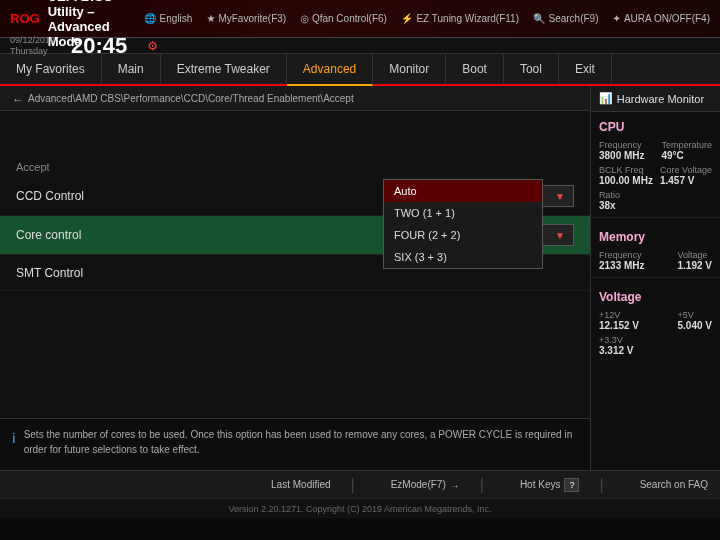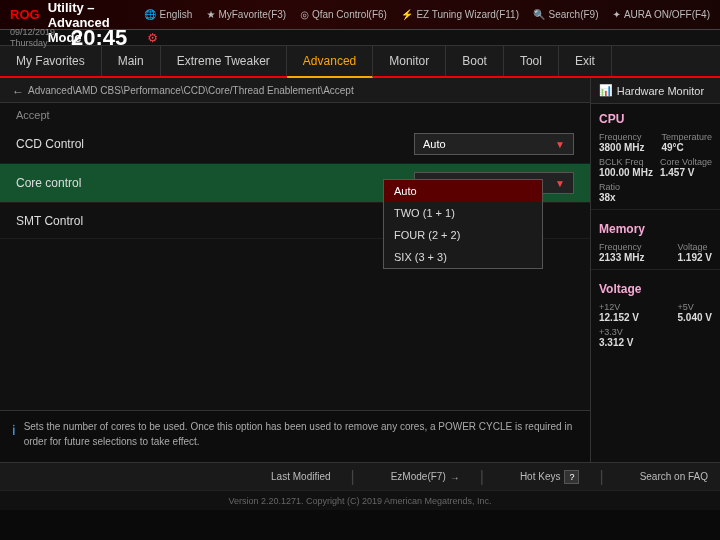--- a/index.html
+++ b/index.html
@@ -9,21 +9,21 @@
       background: #0a0a0a;
       font-family: 'Segoe UI', Arial, sans-serif;
       color: #ccc;
       overflow: hidden;
       position: relative;
     }
 
     
     .header-bar {
       background: linear-gradient(90deg, #1a0000 0%, #2a0505 40%, #1a0505 100%);
-      height: 30px;
+      height: 38px;
       display: flex;
       align-items: center;
       padding: 0 10px;
       border-bottom: 1px solid #444;
     }
     .header-logo {
       color: #e00;
       font-size: 13px;
       font-weight: bold;
       margin-right: 8px;
@@ -116,20 +116,21 @@
 
     
     .settings-area {
       flex: 1;
       padding: 0;
     }
     .section-label {
       padding: 6px 16px 4px 16px;
       font-size: 11px;
       color: #888;
+      margin-top: 44px;
     }
     .setting-row {
       display: flex;
       align-items: center;
       padding: 8px 16px;
       border-bottom: 1px solid #1e1e1e;
       min-height: 36px;
     }
     .setting-row.highlighted {
       background: #14532d;

